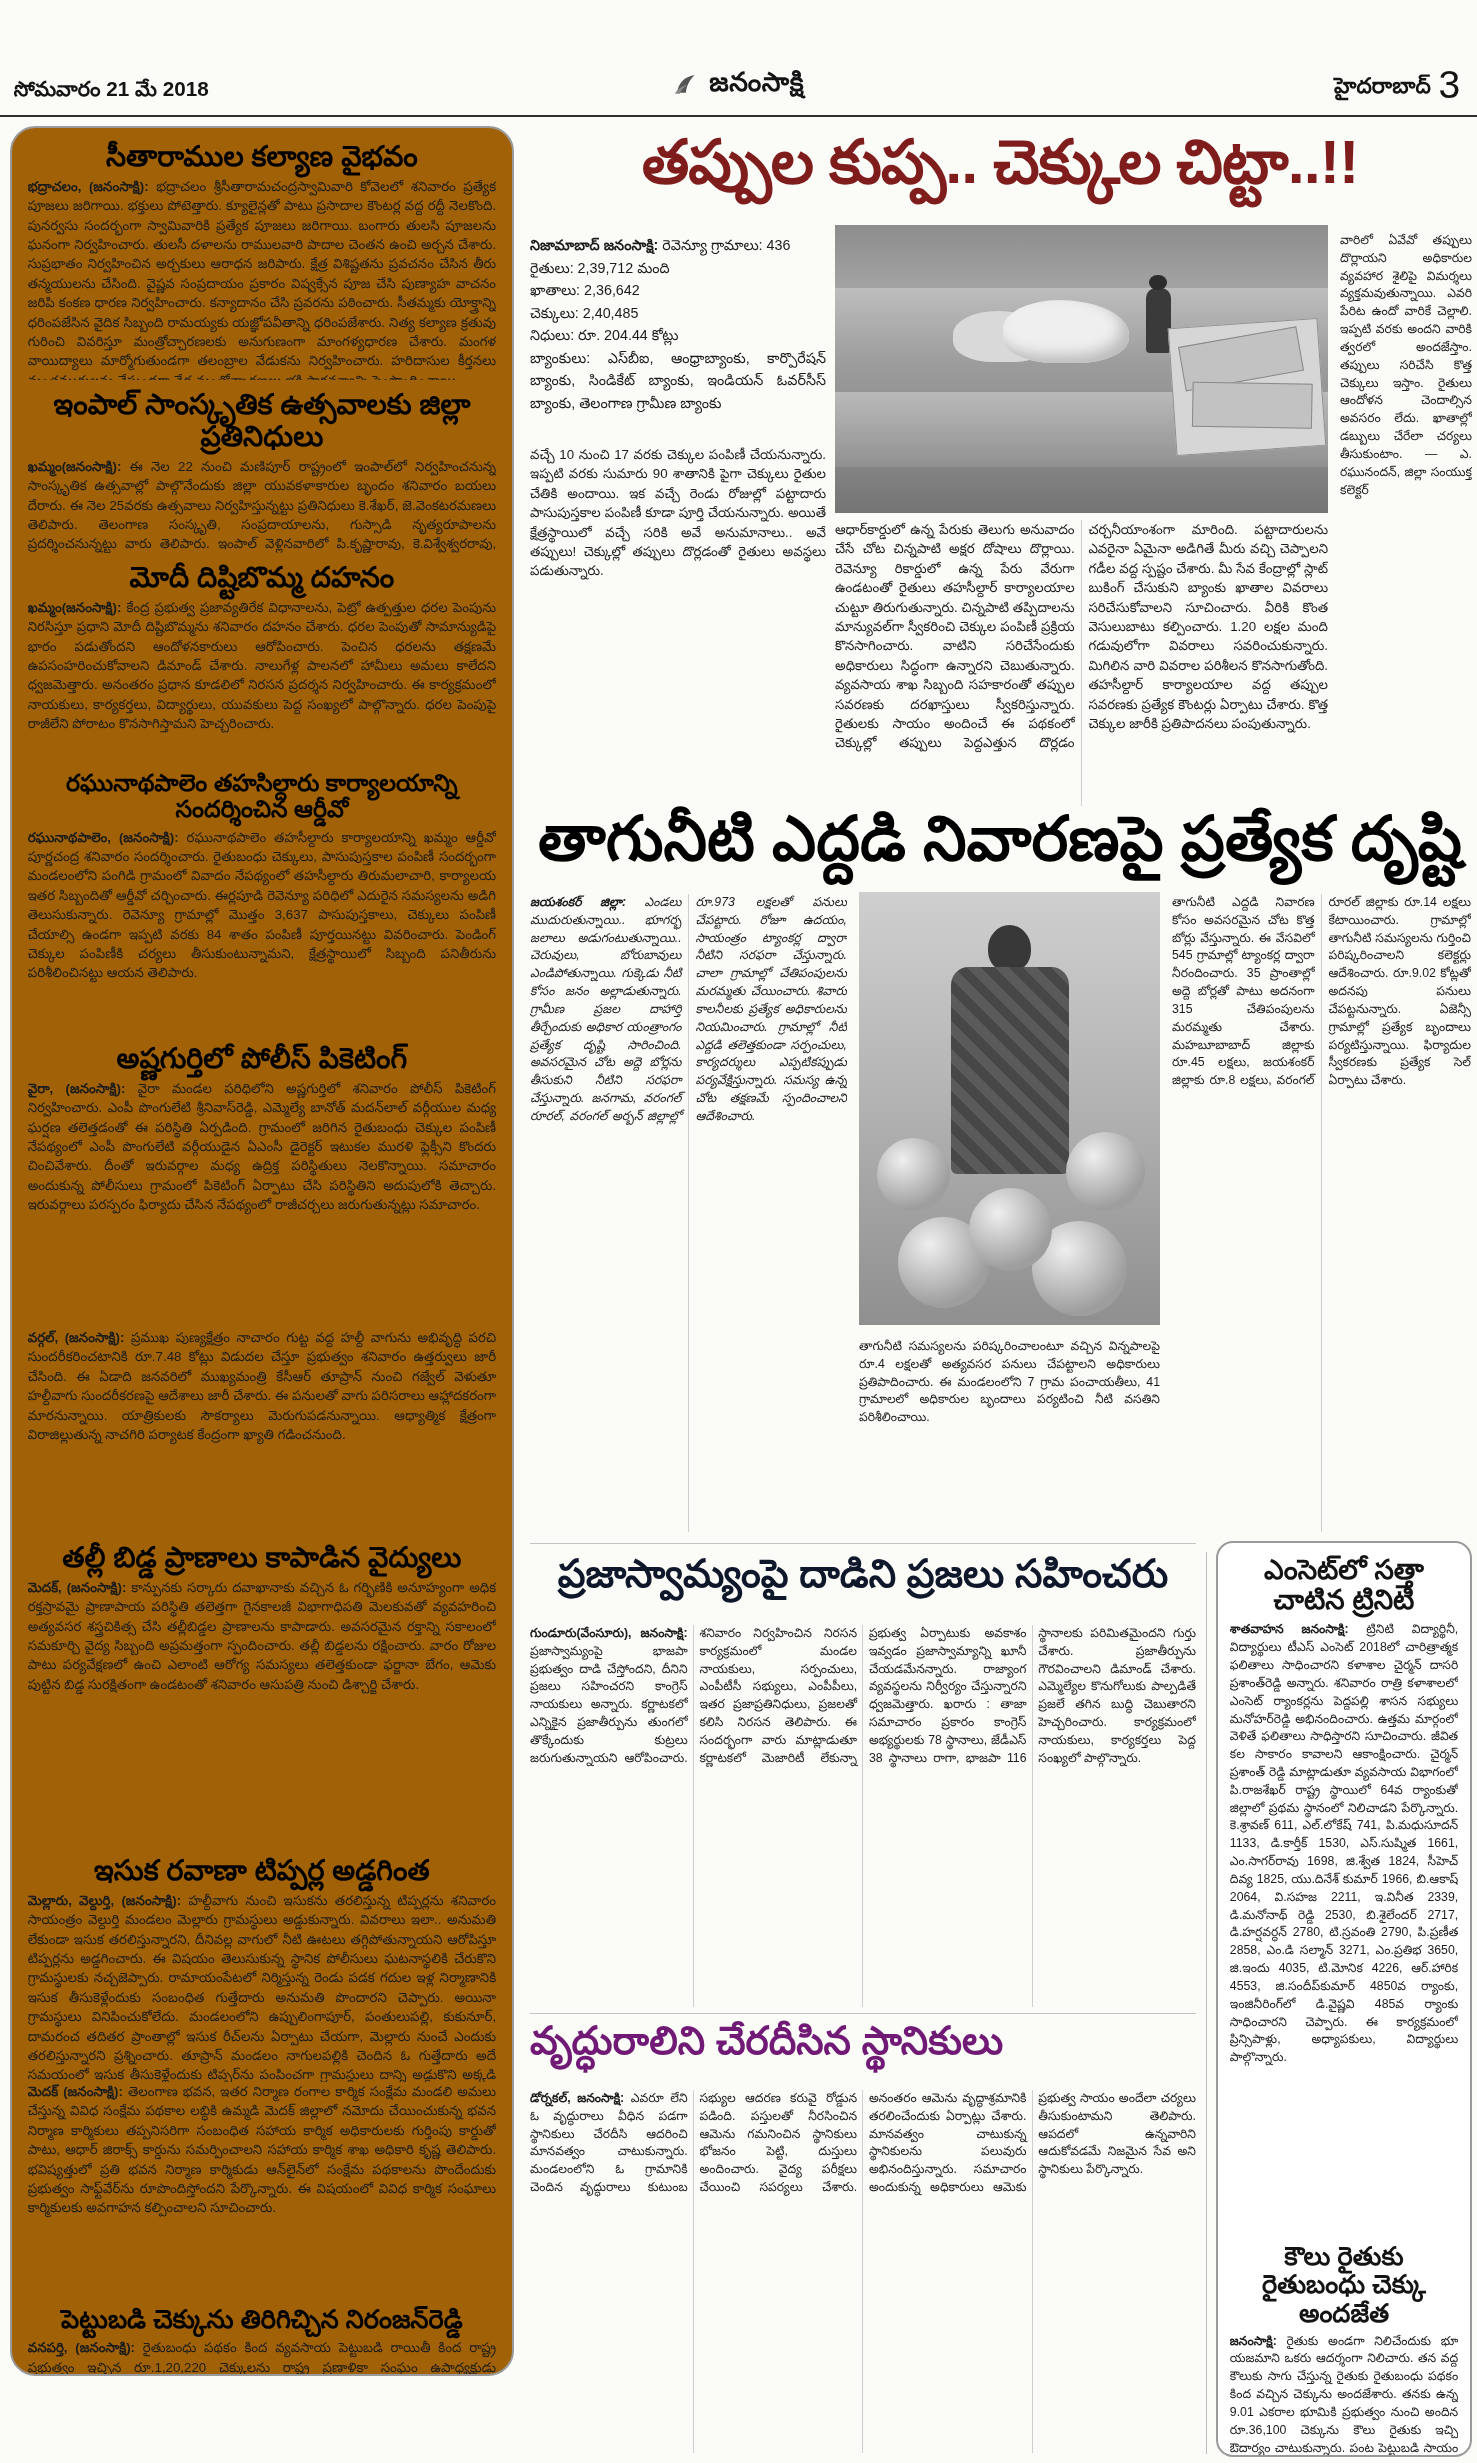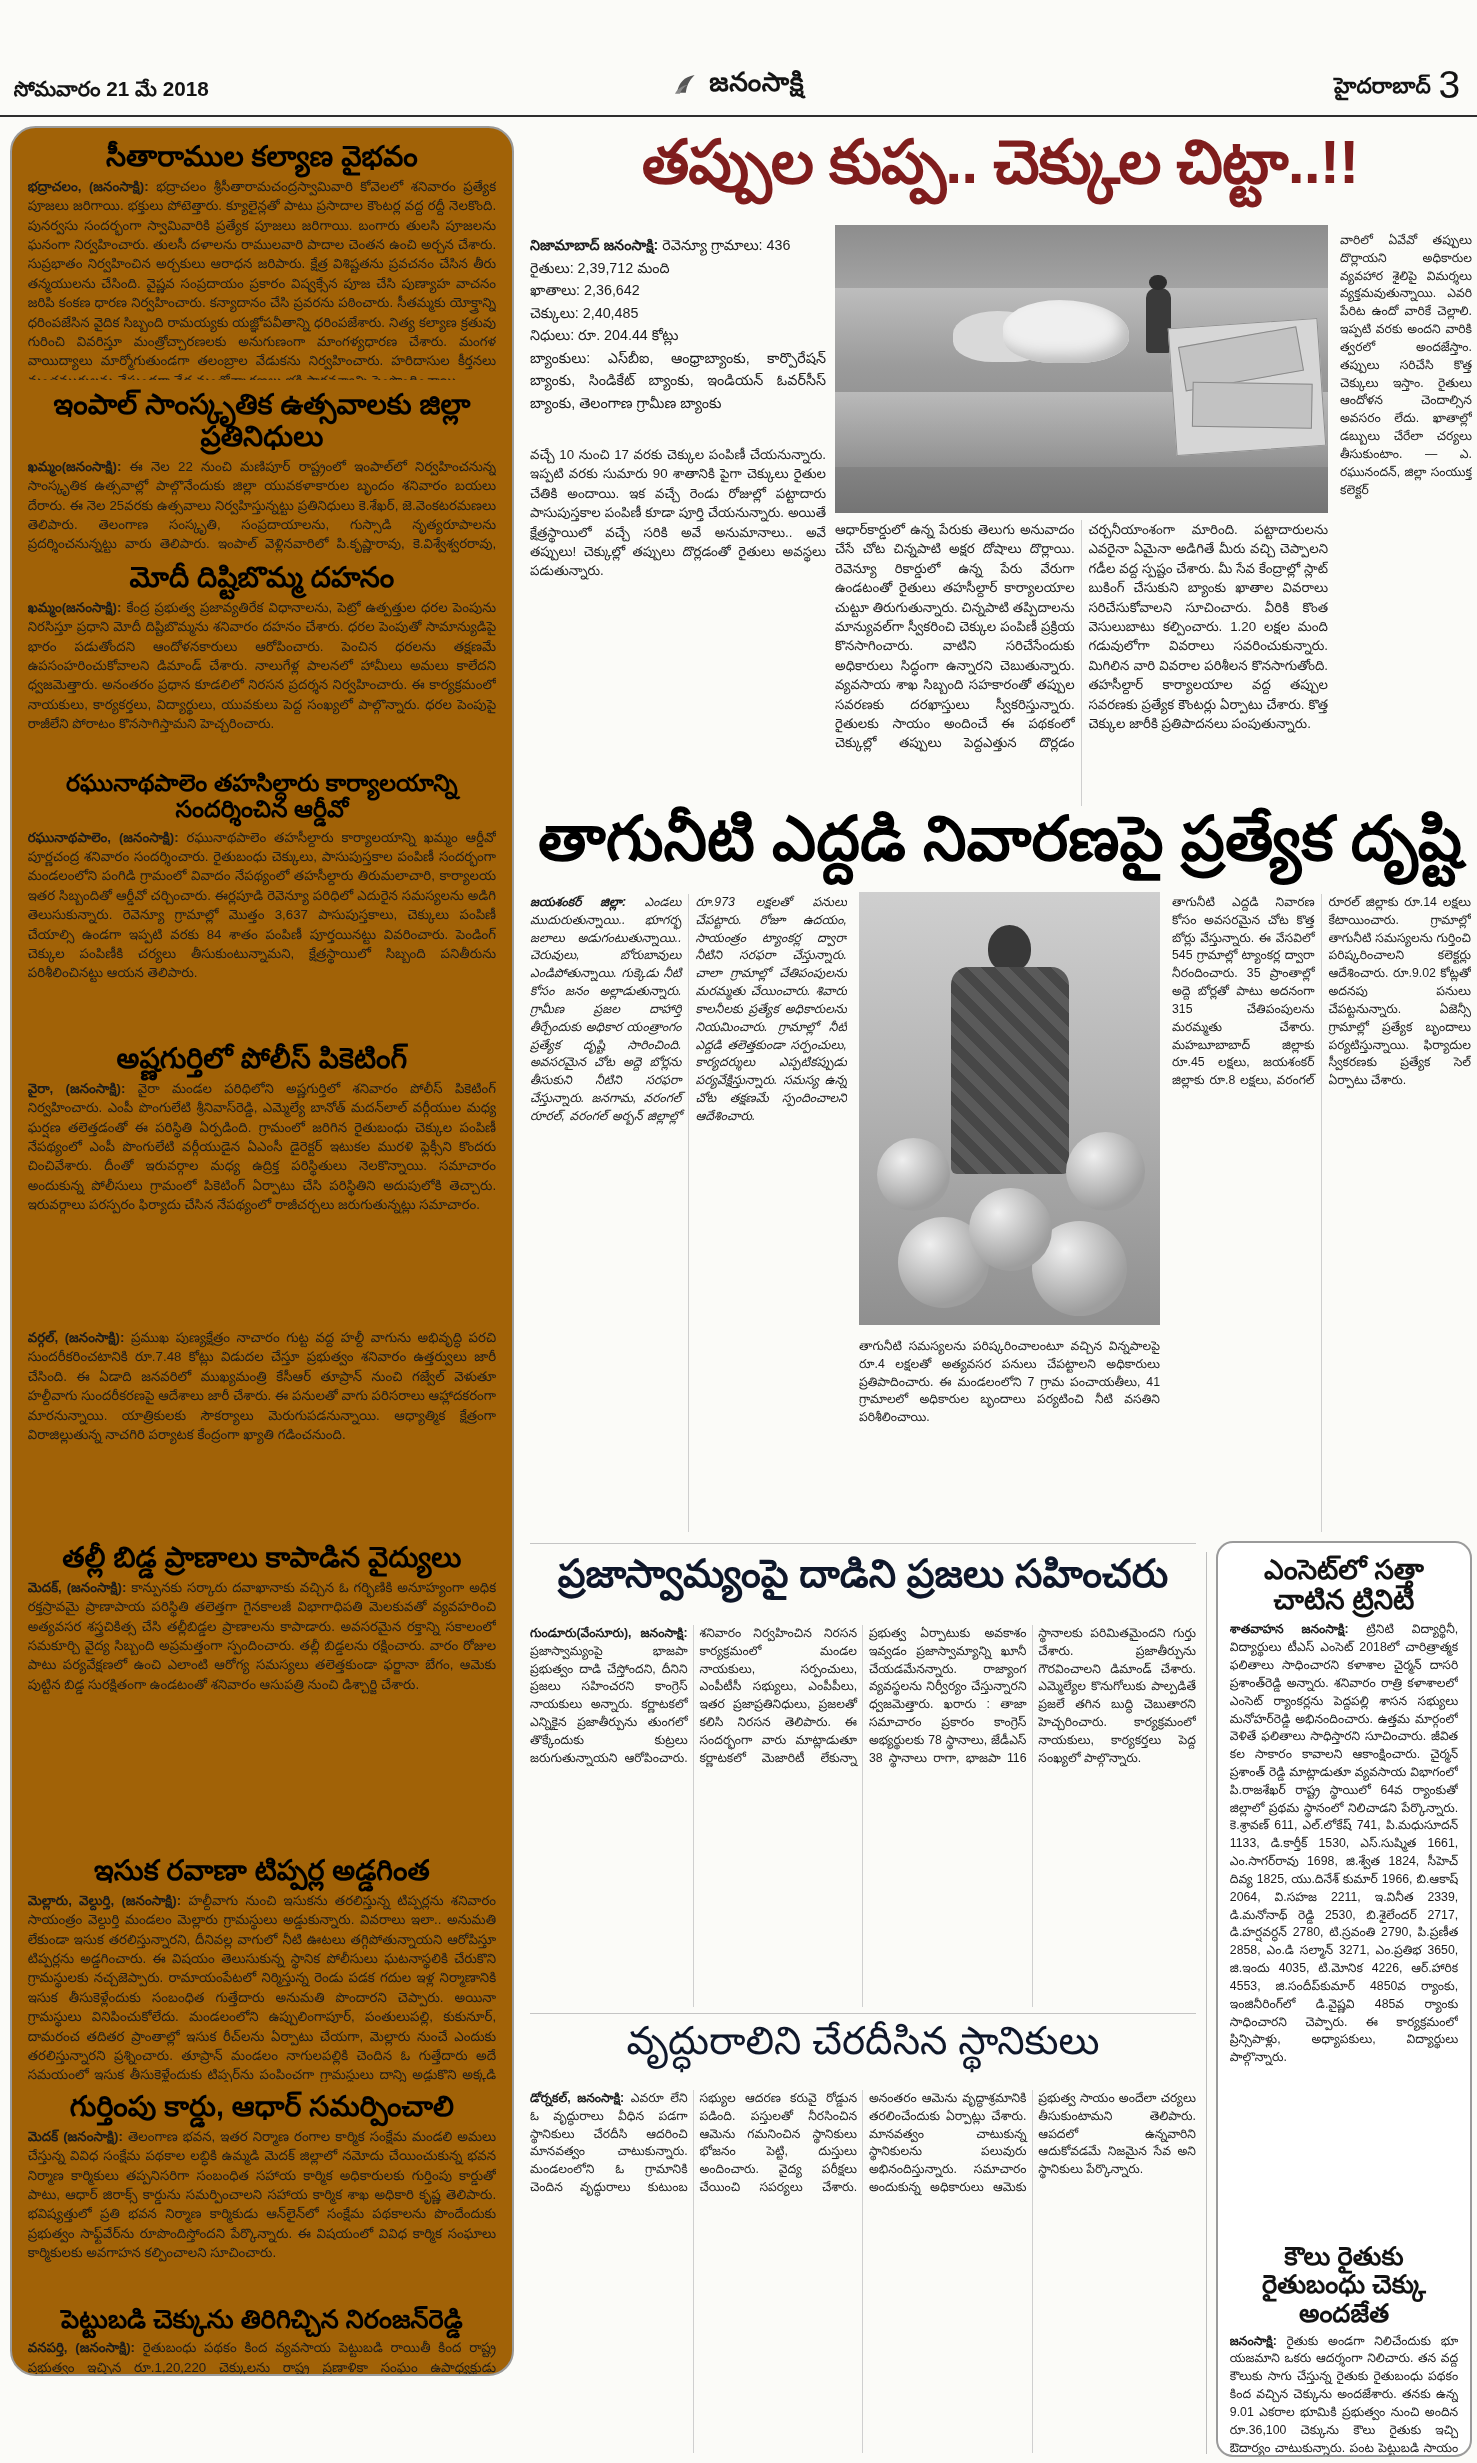--- a/index.html
+++ b/index.html
@@ -64,21 +64,21 @@
   .p2-body{position:absolute;left:50%;top:75px;width:118px;height:207px;margin-left:-59px;border-radius:17.7px 17.7px 5.9px 5.9px;
     background:repeating-linear-gradient(45deg,#5a5a5a 0 9.9px,#474747 9.9px 19.7px);}
   .p2-pot{position:absolute;border-radius:50%;background:radial-gradient(circle at 35% 30%,#efefef,#9e9e9e 70%);}
   
   .headline-l{left:532px;top:808px;width:936px;text-align:center;font-size:62px;line-height:1.0;font-weight:bold;color:#000;}
   .water-left{left:530px;top:894px;width:317px;height:638px;overflow:hidden;font-style:italic;}
   .water-right{left:1172px;top:894px;width:299px;height:638px;overflow:hidden;}
   .water-below{left:859px;top:1338px;width:301px;height:195px;overflow:hidden;}
   .headline-m{left:530px;top:1554px;width:666px;text-align:center;font-size:39px;line-height:1.05;font-weight:bold;color:#0f172a;}
   .democracy-body{left:530px;top:1625px;width:666px;height:382px;overflow:hidden;}
-  .headline-m2{left:530px;top:2021px;width:666px;text-align:center;font-size:39px;line-height:1.05;font-weight:normal;color:#0f172a;}
+  .headline-m2{left:530px;top:2021px;width:666px;text-align:left;font-size:39px;line-height:1.05;font-weight:bold;color:#701a75;}
   .elderly-body{left:530px;top:2090px;width:666px;height:363px;overflow:hidden;}
   .vrule{left:1206px;top:1552px;width:1px;height:902px;background:#bdbdbd;}
   .hrule1{left:530px;top:1543px;width:666px;height:1px;background:#c4c4c4;}
   .hrule2{left:530px;top:2013px;width:666px;height:1px;background:#c4c4c4;}
   
   .right-box{
     left:1216px;top:1541px;width:256px;height:916px;box-sizing:border-box;
     border:2px solid #9a9a9a;border-radius:17px;background:#fff;
     padding:5.9px 11.8px;overflow:hidden;
   }
@@ -129,21 +129,20 @@
   </div>
   <div class="article" style="height:313px">
     <h2>తల్లీ బిడ్డ ప్రాణాలు కాపాడిన వైద్యులు</h2>
     <p class="body"><b class="dateline">మెదక్, (జనంసాక్షి):</b> <span>కాన్పునకు సర్కారు దవాఖానాకు వచ్చిన ఓ గర్భిణికి అనూహ్యంగా అధిక రక్తస్రావమై ప్రాణాపాయ పరిస్థితి తలెత్తగా గైనకాలజీ విభాగాధిపతి మెలకువతో వ్యవహరించి అత్యవసర శస్త్రచికిత్స చేసి తల్లీబిడ్డల ప్రాణాలను కాపాడారు. అవసరమైన రక్తాన్ని సకాలంలో సమకూర్చి వైద్య సిబ్బంది అప్రమత్తంగా స్పందించారు. తల్లీ బిడ్డలను రక్షించారు. వారం రోజుల పాటు పర్యవేక్షణలో ఉంచి ఎలాంటి ఆరోగ్య సమస్యలు తలెత్తకుండా ఫర్జానా బేగం, ఆమెకు పుట్టిన బిడ్డ సురక్షితంగా ఉండటంతో శనివారం ఆసుపత్రి నుంచి డిశ్చార్జి చేశారు.</span></p>
   </div>
   <div class="article" style="height:236px">
     <h2>ఇసుక రవాణా టిప్పర్ల అడ్డగింత</h2>
     <p class="body"><b class="dateline">మెల్లారు, వెల్దుర్తి, (జనంసాక్షి):</b> <span>హల్దీవాగు నుంచి ఇసుకను తరలిస్తున్న టిప్పర్లను శనివారం సాయంత్రం వెల్దుర్తి మండలం మెల్లారు గ్రామస్థులు అడ్డుకున్నారు. వివరాలు ఇలా.. అనుమతి లేకుండా ఇసుక తరలిస్తున్నారని, దీనివల్ల వాగులో నీటి ఊటలు తగ్గిపోతున్నాయని ఆరోపిస్తూ టిప్పర్లను అడ్డగించారు. ఈ విషయం తెలుసుకున్న స్థానిక పోలీసులు ఘటనాస్థలికి చేరుకొని గ్రామస్థులకు నచ్చజెప్పారు. రామాయంపేటలో నిర్మిస్తున్న రెండు పడక గదుల ఇళ్ల నిర్మాణానికి ఇసుక తీసుకెళ్లేందుకు సంబంధిత గుత్తేదారు అనుమతి పొందారని చెప్పారు. అయినా గ్రామస్థులు వినిపించుకోలేదు. మండలంలోని ఉప్పులింగాపూర్, పంతులుపల్లి, కుకునూర్, దామరంచ తదితర ప్రాంతాల్లో ఇసుక రీచ్‌లను ఏర్పాటు చేయగా, మెల్లారు నుంచే ఎందుకు తరలిస్తున్నారని ప్రశ్నించారు. తూప్రాన్ మండలం నాగులపల్లికి చెందిన ఓ గుత్తేదారు అదే సమయంలో ఇసుక తీసుకెళ్లేందుకు టిప్పర్‌ను పంపించగా గ్రామస్థులు దాన్ని అడ్డుకొని అక్కడి నుంచి పంపించేశారు.</span></p>
   </div>
   <div class="article" style="height:215px">
-    <h2>గుర్తింపు కార్డు, ఆధార్ సమర్పించాలి</h2>
     <p class="body"><b class="dateline">మెదక్ (జనంసాక్షి):</b> <span>తెలంగాణ భవన, ఇతర నిర్మాణ రంగాల కార్మిక సంక్షేమ మండలి అమలు చేస్తున్న వివిధ సంక్షేమ పథకాల లబ్ధికి ఉమ్మడి మెదక్ జిల్లాలో నమోదు చేయించుకున్న భవన నిర్మాణ కార్మికులు తప్పనిసరిగా సంబంధిత సహాయ కార్మిక అధికారులకు గుర్తింపు కార్డుతో పాటు, ఆధార్ జిరాక్స్ కార్డును సమర్పించాలని సహాయ కార్మిక శాఖ అధికారి కృష్ణ తెలిపారు. భవిష్యత్తులో ప్రతి భవన నిర్మాణ కార్మికుడు ఆన్‌లైన్‌లో సంక్షేమ పథకాలను పొందేందుకు ప్రభుత్వం సాఫ్ట్‌వేర్‌ను రూపొందిస్తోందని పేర్కొన్నారు. ఈ విషయంలో వివిధ కార్మిక సంఘాలు కార్మికులకు అవగాహన కల్పించాలని సూచించారు.</span></p>
   </div>
   <div class="article" style="height:126px">
     <h2 style="font-size:25.6px">పెట్టుబడి చెక్కును తిరిగిచ్చిన నిరంజన్‌రెడ్డి</h2>
     <p class="body"><b class="dateline">వనపర్తి, (జనంసాక్షి):</b> <span>రైతుబంధు పథకం కింద వ్యవసాయ పెట్టుబడి రాయితీ కింద రాష్ట్ర ప్రభుత్వం ఇచ్చిన రూ.1,20,220 చెక్కులను రాష్ట్ర ప్రణాళికా సంఘం ఉపాధ్యక్షుడు నిరంజన్‌రెడ్డి తిరిగి ఇచ్చారు. ఈ మేరకు శనివారం సాయంత్రం ఆయన జిల్లా పాలనాధికారిణి శ్వేతా మహంతిని ఆమె ఛాంబరులో కలిసి రాయితీ పెట్టుబడి చెక్కులను తిరిగిచ్చారు.</span></p>
   </div>
 </div>
 
 <div class="abs headline-xl">తప్పుల కుప్ప.. చెక్కుల చిట్టా..!!</div>
 

